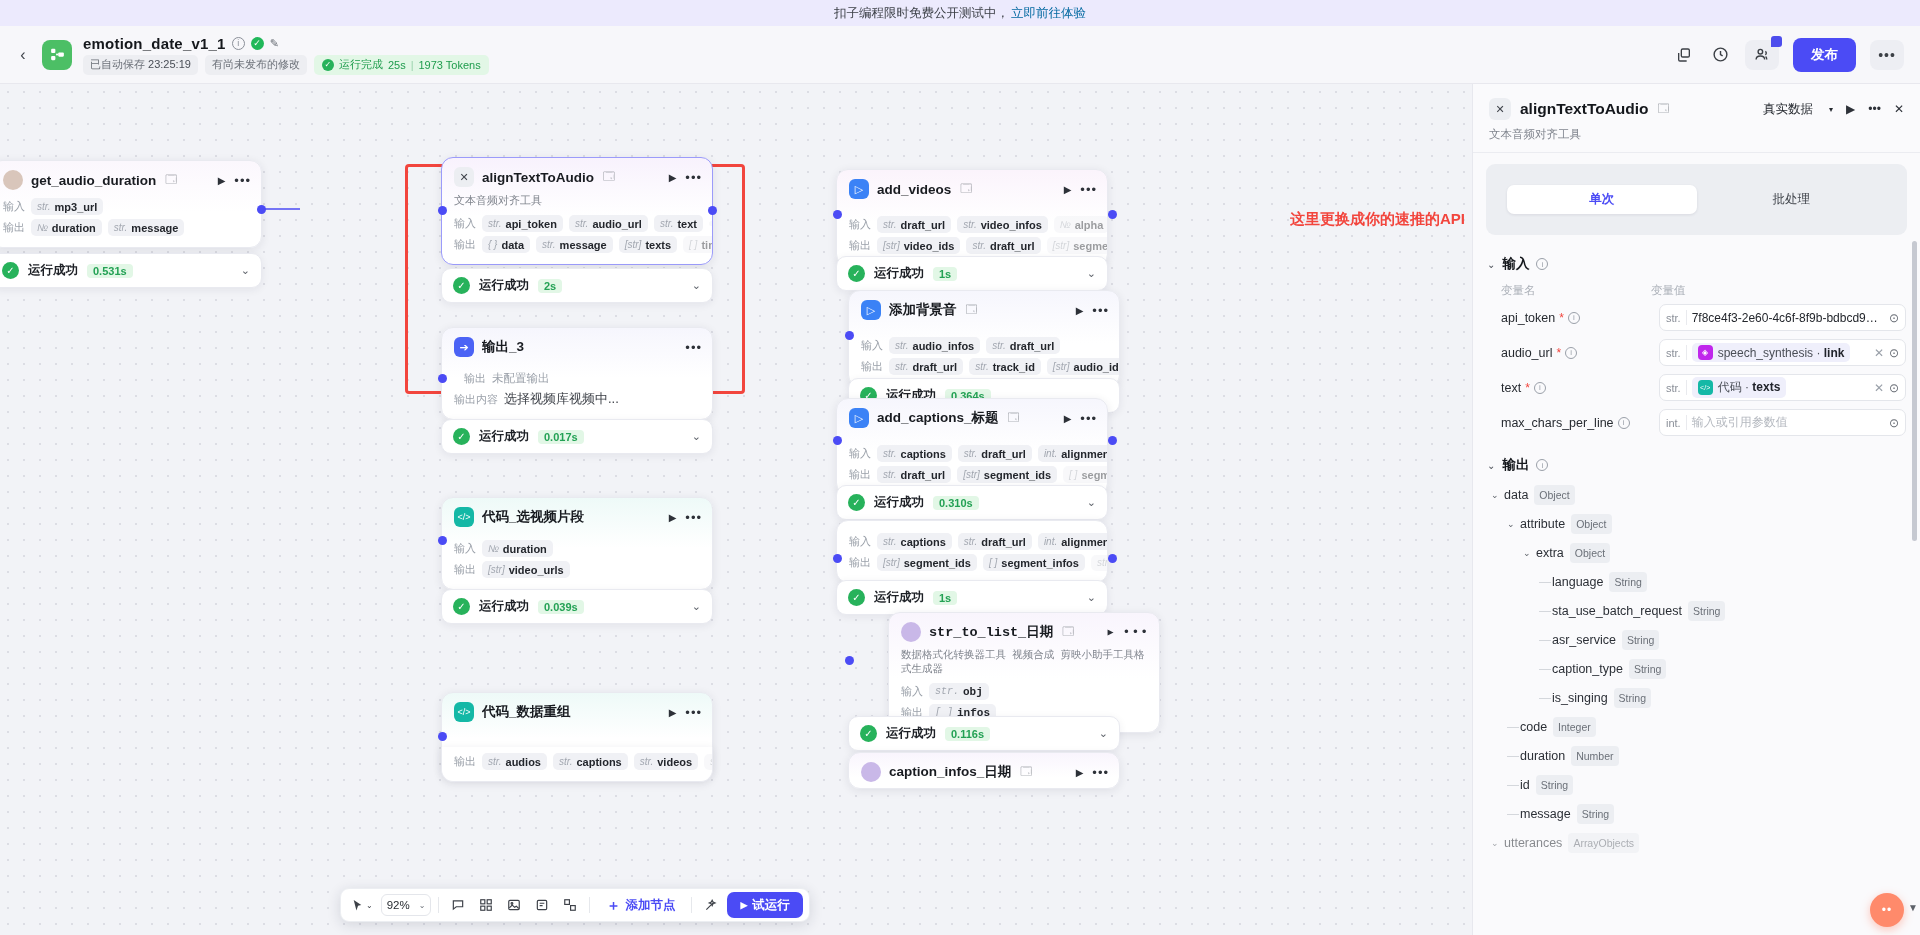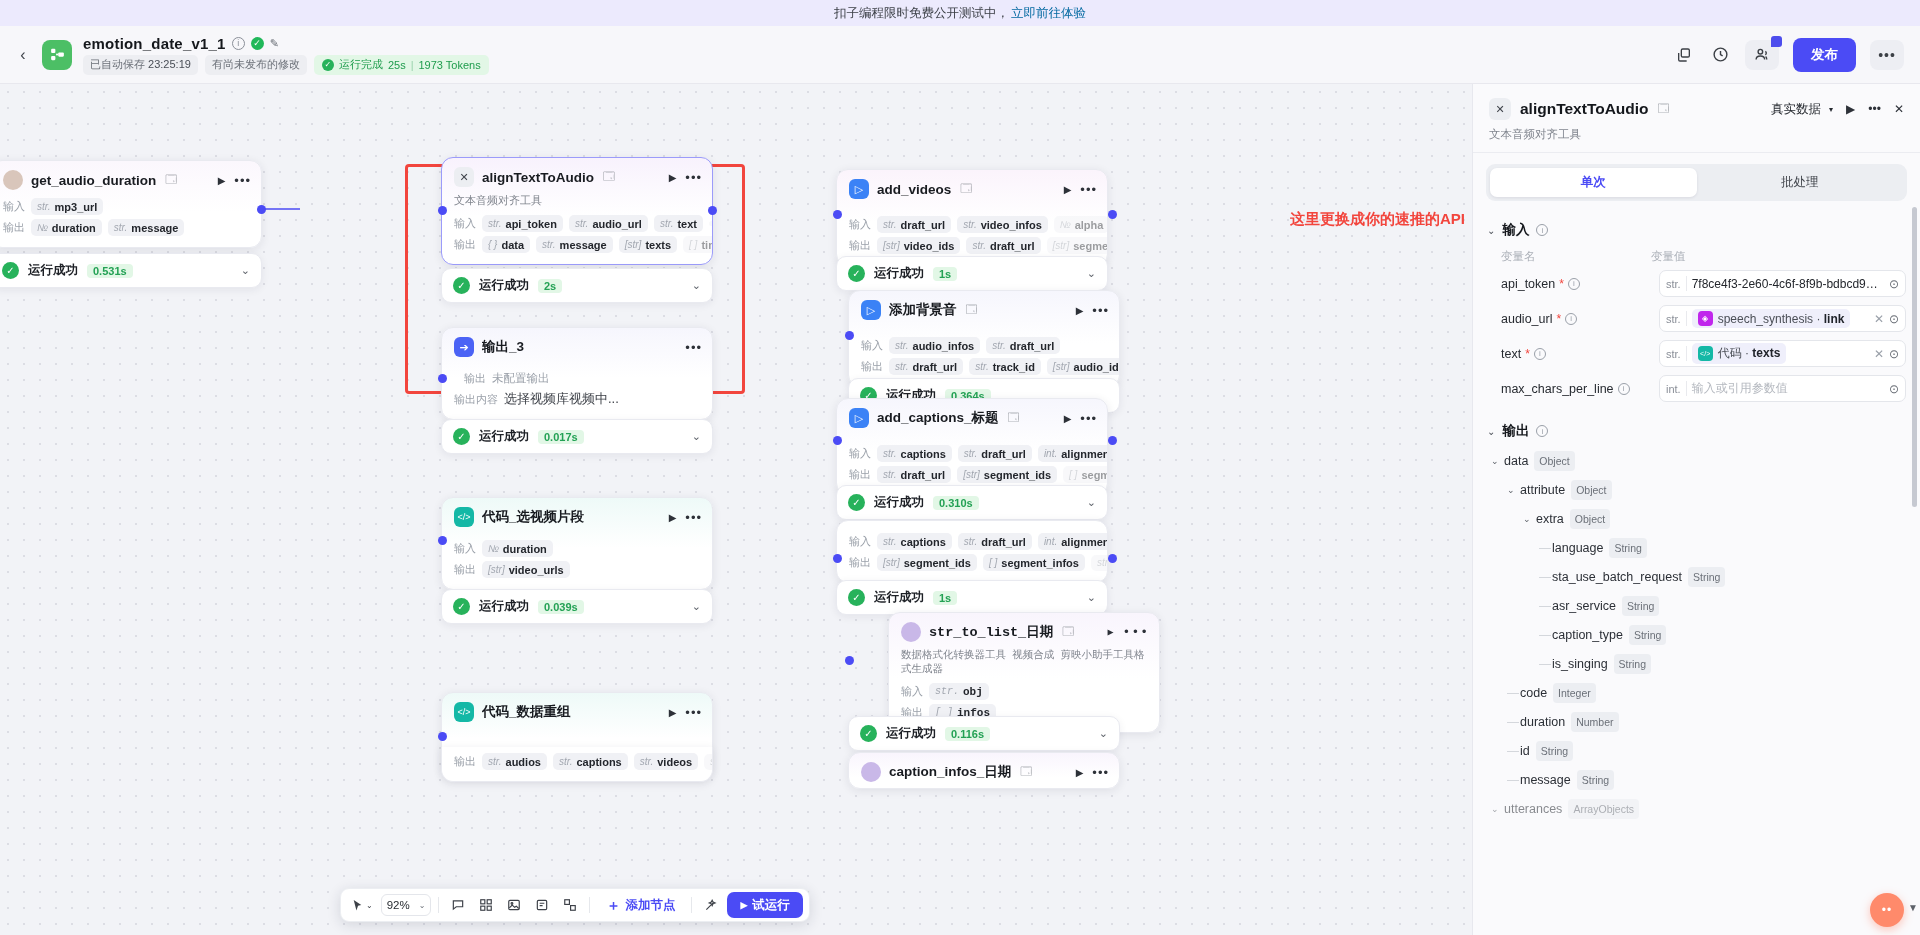--- a/index.html
+++ b/index.html
@@ -124,25 +124,25 @@
   
   .panel{ position:absolute; top:84px; right:0; width:448px; bottom:0; background:#fafafc;
           border-left:1px solid #e7e8ee; display:flex; flex-direction:column;}
   .pn-head{ padding:14px 16px 10px 16px; }
   .pn-row1{ display:flex; align-items:center; gap:9px;}
   .pn-x{ width:22px;height:22px;border-radius:6px;background:#eceef2;display:flex;align-items:center;
          justify-content:center;font-size:11px;color:#41454c;cursor:pointer;}
   .pn-title{ font-size:15.5px;font-weight:700;color:#14171c;}
   .pn-lib{ color:#6b7078;font-size:11px;}
   .pn-right{ margin-left:auto; display:flex; align-items:center; gap:13px;}
-  .pn-sel{ font-size:12.5px;color:#262a30;display:flex;align-items:center;gap:8px;cursor:pointer;}
+  .pn-sel{ font-size:12.5px;color:#262a30;display:flex;align-items:center;gap:16px;cursor:pointer;}
   .pn-ic{ color:#2d3138;font-size:12px;cursor:pointer;}
   .pn-sub{ font-size:11.5px;color:#80858e;margin-top:7px;}
   .pn-divider{ height:1px;background:#ebecf1;}
-  .seg{ margin:11px 13px 0 13px; background:#eceef2; border-radius:9px; padding:4px; display:flex; }
+  .seg{ margin:11px 13px 0 13px; background:#eceef2; border-radius:9px; padding:21px; display:flex; }
   .seg div{ flex:1; text-align:center; font-size:12.5px; padding:6px 0; border-radius:7px; cursor:pointer;
             color:#41454c;}
   .seg div.on{ background:#fff; color:#4b4bf5; font-weight:700; box-shadow:0 1px 3px rgba(20,25,50,.09);}
 
   .pn-scroll{ flex:1; overflow:hidden; position:relative; padding-top:10px;}
   .sec-title{ display:flex;align-items:center;gap:7px;padding:10px 16px 4px 14px;}
   .sec-title .cv{ font-size:10px;color:#4b5058;}
   .sec-title .tx{ font-size:13.5px;font-weight:700;color:#14171c;}
   .sec-title .inf{ width:12px;height:12px;border-radius:50%;border:1.2px solid #9aa0a9;color:#9aa0a9;
                    font-size:8px;display:inline-flex;align-items:center;justify-content:center;}

